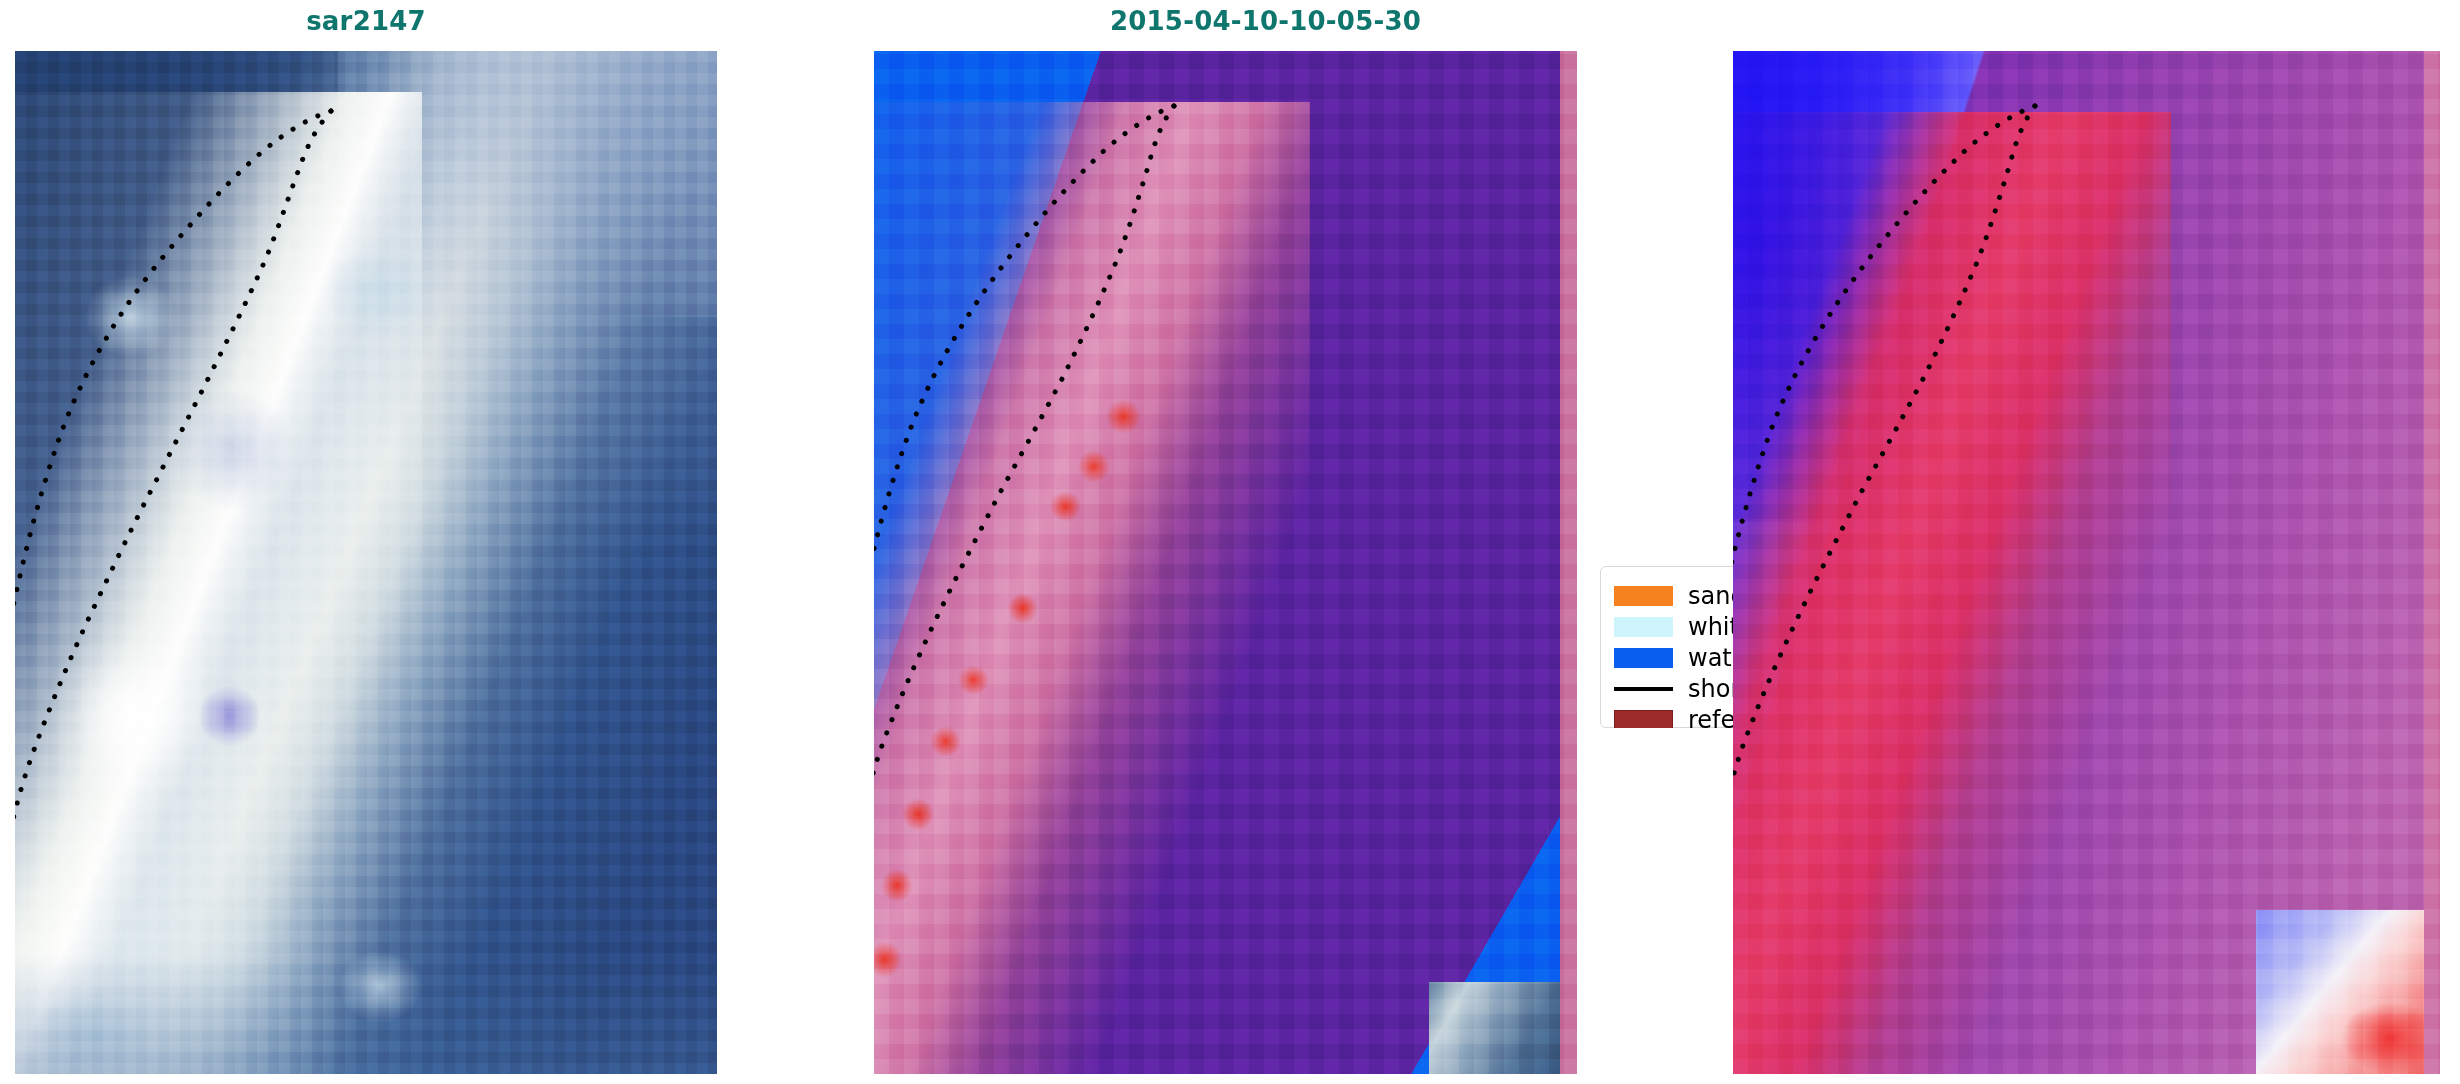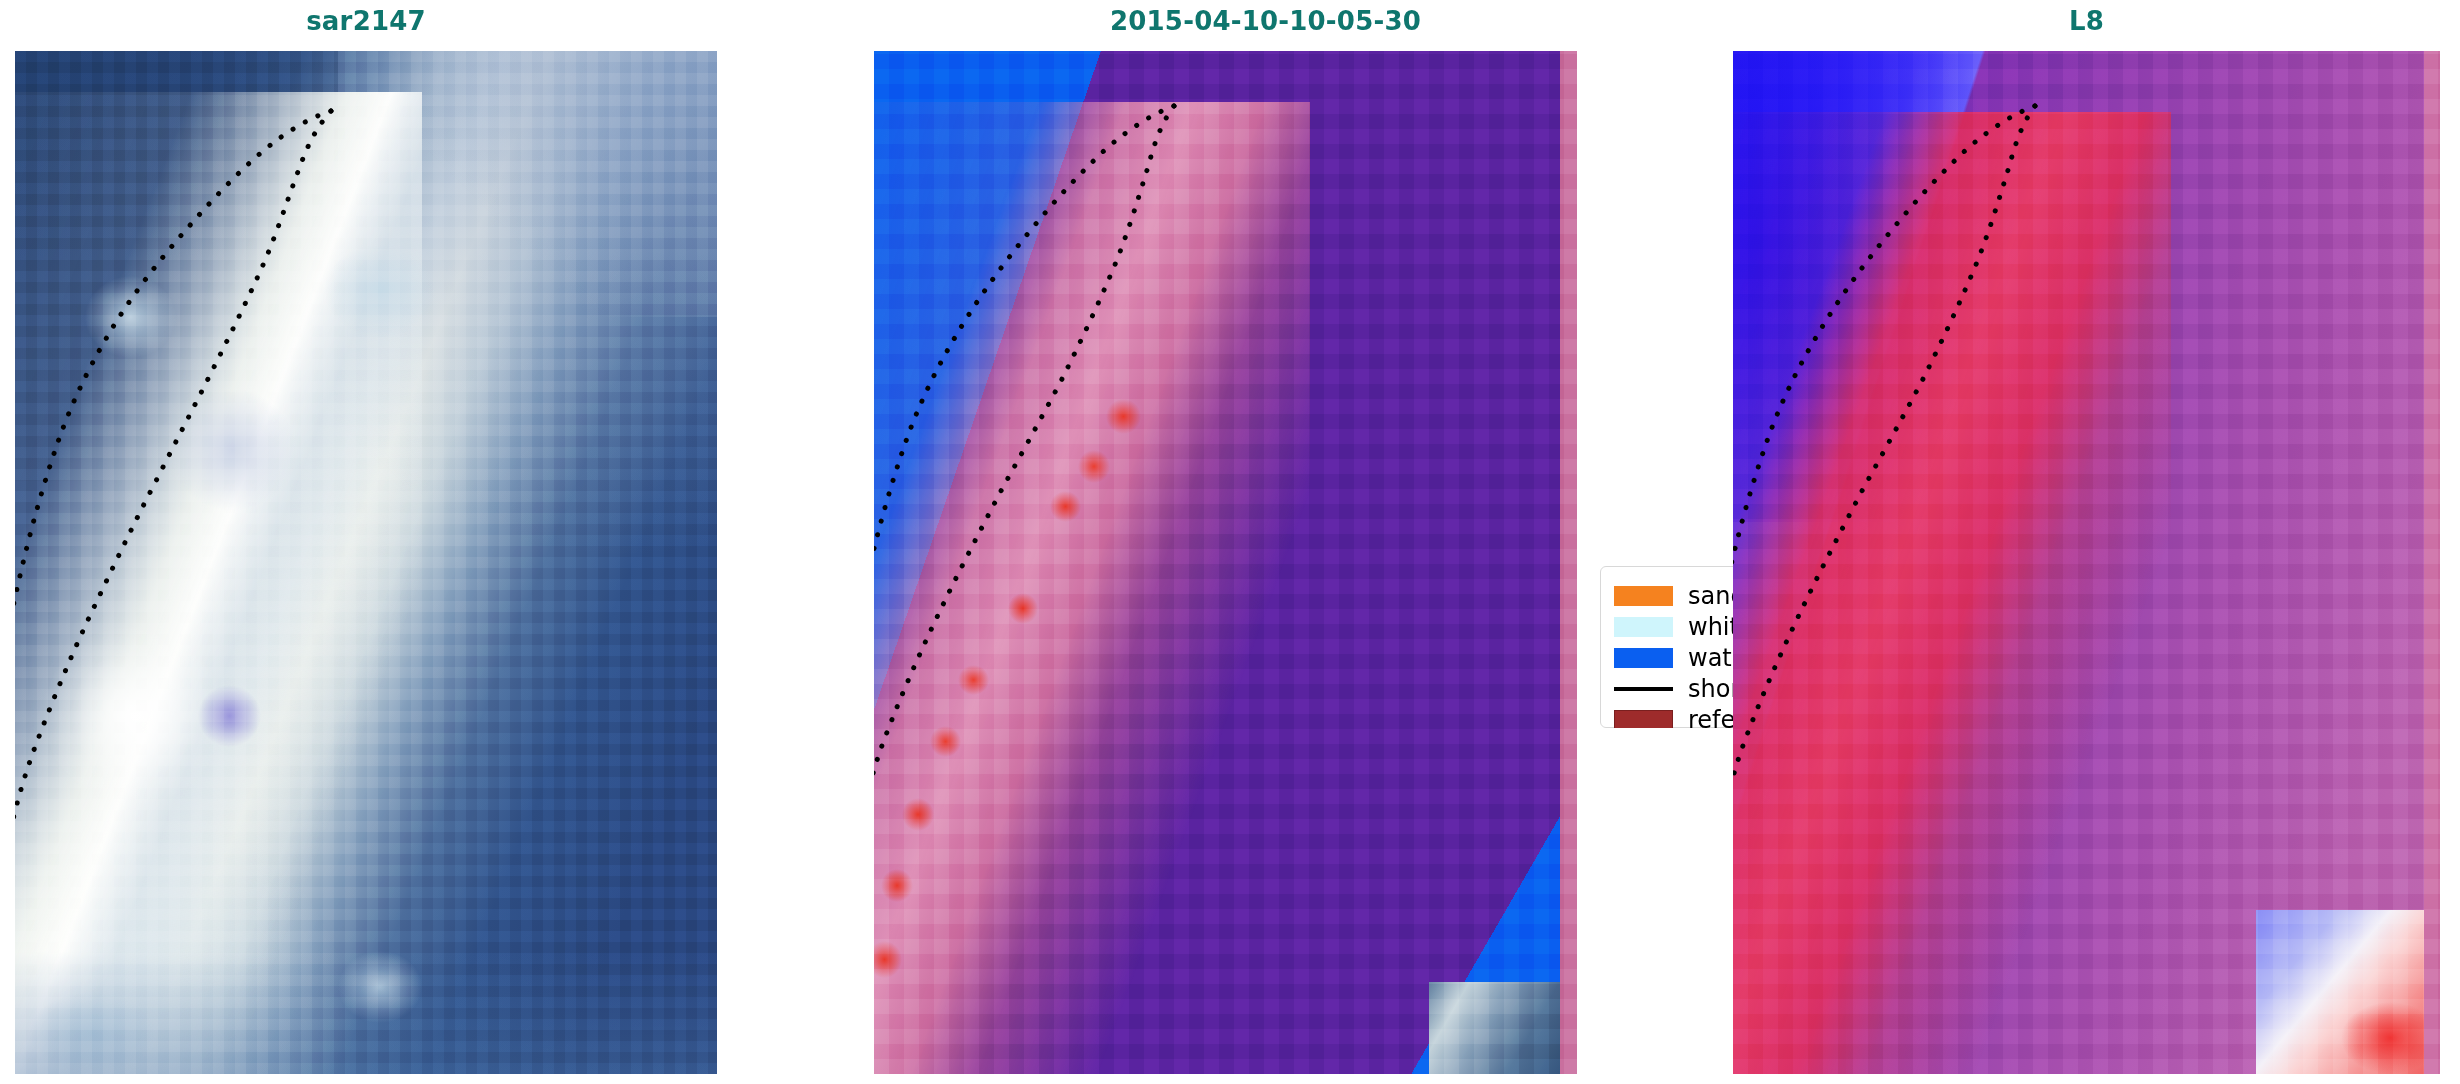--- a/index.html
+++ b/index.html
@@ -233,21 +233,20 @@
         <span class="legend-label">shoreline</span>
       </div>
       <div class="legend-row">
         <span class="swatch bordered" style="background:#9e2b2b;"></span>
         <span class="legend-label">reference</span>
       </div>
     </div>
   </div>
 
   <div class="panel" style="left:1733px;top:0;width:707px;height:1084px;">
-    <div class="panel-title">L8</div>
     <div class="axes" style="left:0;top:51px;width:707px;height:1023px;">
       <div class="imgwrap">
         <div class="raster p3-base"></div>
         <div class="p3-purple"></div>
         <div class="p3-blue"></div>
         <div class="p3-blue2"></div>
         <div class="p3-sand"></div>
         <div class="p3-corner"></div>
         <div class="p3-corner2"></div>
         <div class="p3-stripe"></div>

